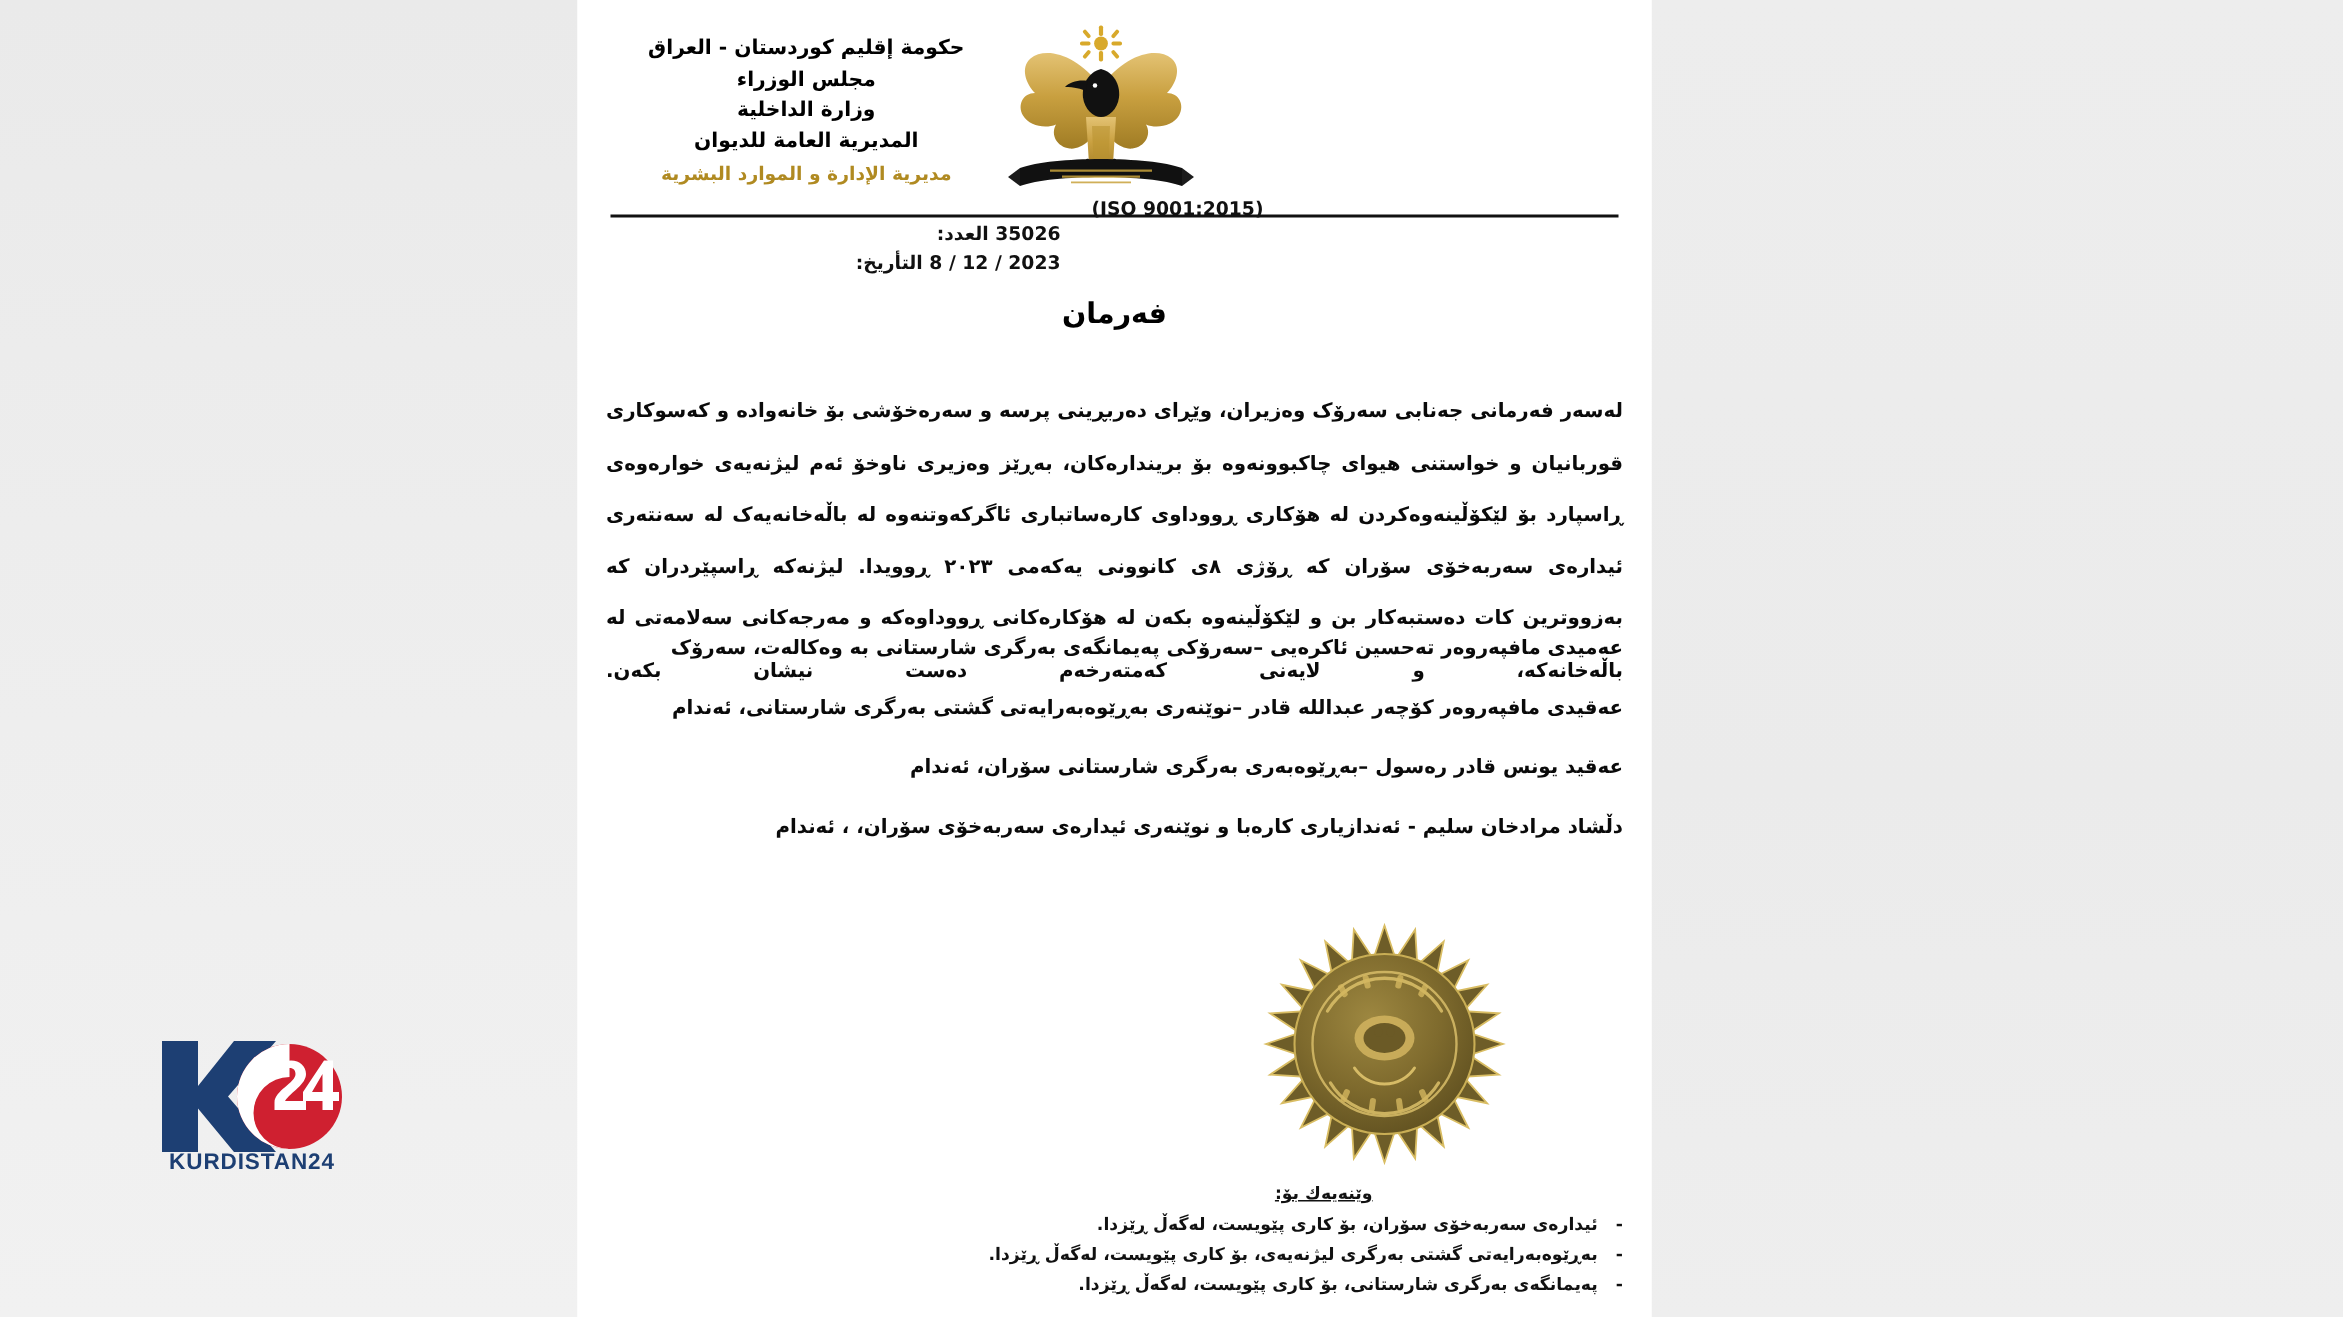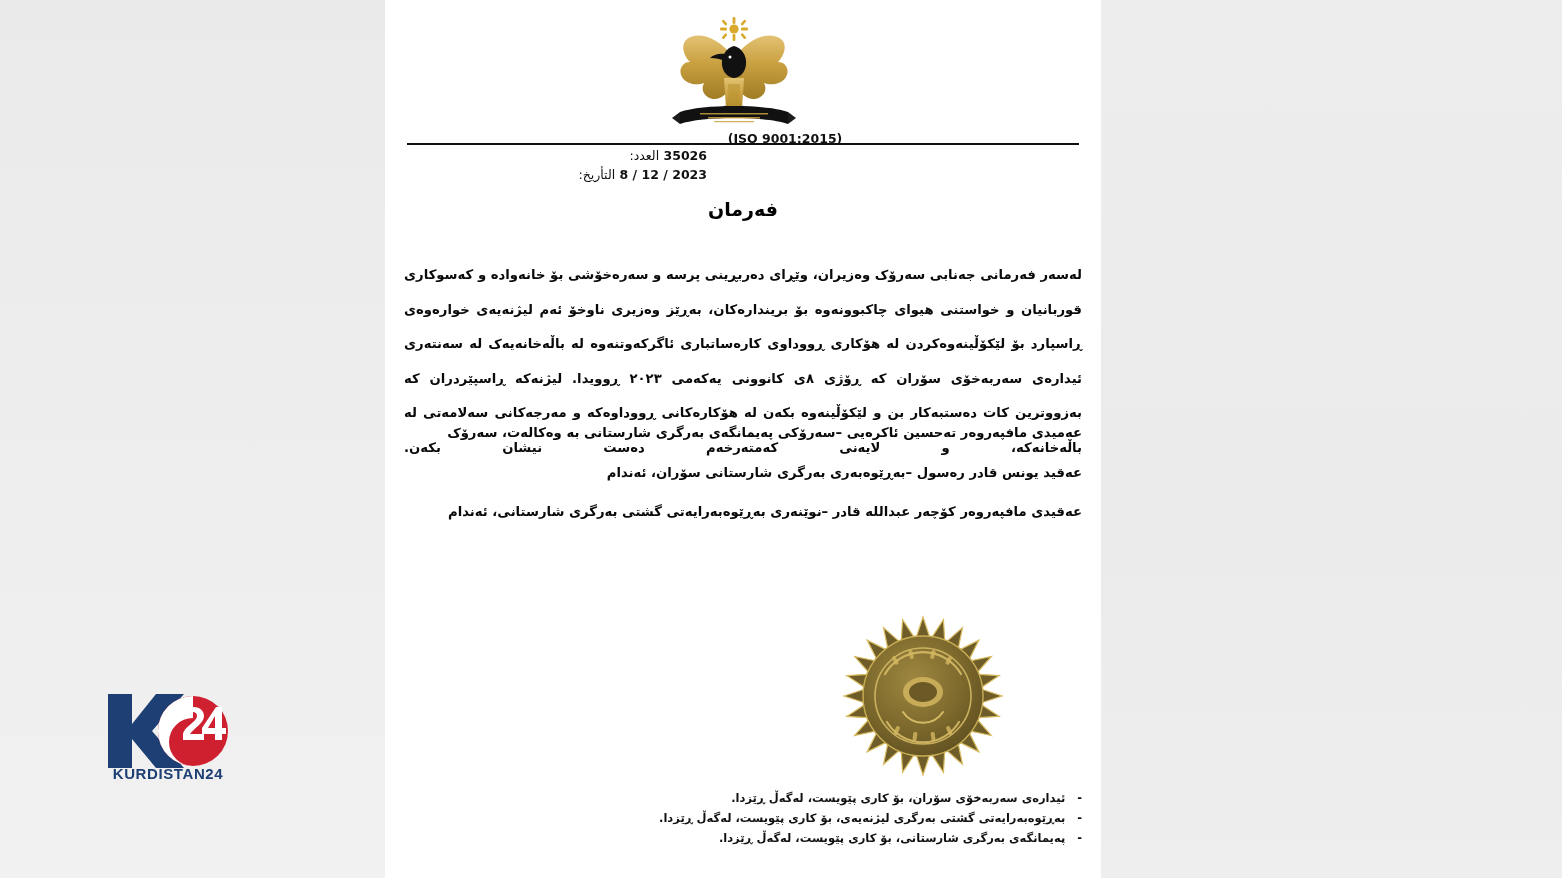--- a/index.html
+++ b/index.html
@@ -110,21 +110,21 @@
   }
   .ref-row {
     font-size: 12.5px;
     font-weight: 700;
     color: #111111;
     line-height: 1.55;
     white-space: nowrap;
     text-align: right;
     padding-right: 20px;
   }
-  .ref-label { font-weight: 400; }
+  .ref-label { font-weight: 700; }
   .ref-val { font-weight: 700; }
   .iso {
     position: absolute;
     left: 300px;
     top: 131px;
     width: 200px;
     text-align: center;
     direction: ltr;
     font-size: 12.5px;
     font-weight: 700;
@@ -266,20 +266,27 @@
 
 <div id="viewer">
 
   <div class="pane-left"></div>
   <div class="pane-right"></div>
 
   <div class="page">
 
     <div class="letterhead">
 
+      <div class="lh-col ar">
+        <div class="lh-line">حكومة إقليم كوردستان - العراق</div>
+        <div class="lh-line">مجلس الوزراء</div>
+        <div class="lh-line">وزارة الداخلية</div>
+        <div class="lh-line">المديرية العامة للديوان</div>
+        <div class="lh-line accent">مديرية الإدارة و الموارد البشرية</div>
+      </div>
 
       <div class="emblem">
         <svg width="140" height="132" viewBox="0 0 140 132" xmlns="http://www.w3.org/2000/svg">
           <defs>
             <linearGradient id="gold" x1="0" y1="0" x2="0" y2="1">
               <stop offset="0%" stop-color="#e3c273"></stop>
               <stop offset="45%" stop-color="#c9a040"></stop>
               <stop offset="100%" stop-color="#a07c24"></stop>
             </linearGradient>
           </defs>
@@ -340,22 +347,23 @@
     <div class="iso">(ISO 9001:2015)</div>
 
     <div class="doc-title">فەرمان</div>
 
     <div class="body-block">
       <p class="body-p">لەسەر فەرمانی جەنابی سەرۆک وەزیران، وێڕای دەربڕینی پرسە و سەرەخۆشی بۆ خانەوادە و کەسوکاری قوربانیان و خواستنی هیوای چاکبوونەوە بۆ بریندارەکان، بەڕێز وەزیری ناوخۆ ئەم لیژنەیەی خوارەوەی ڕاسپارد بۆ لێکۆڵینەوەکردن لە هۆکاری ڕووداوی کارەساتباری ئاگرکەوتنەوە لە باڵەخانەیەک لە سەنتەری ئیدارەی سەربەخۆی سۆران کە ڕۆژی ٨ی کانوونی یەکەمی ٢٠٢٣ ڕوویدا. لیژنەکە ڕاسپێردران کە بەزووترین کات دەستبەکار بن و لێکۆڵینەوە بکەن لە هۆکارەکانی ڕووداوەکە و مەرجەکانی سەلامەتی لە باڵەخانەکە، و لایەنی کەمتەرخەم دەست نیشان بکەن.</p>
     </div>
 
     <div class="members">
       <p class="member-line">عەمیدی مافپەروەر تەحسین ئاکرەیی –سەرۆکی پەیمانگەی بەرگری شارستانی بە وەکالەت، سەرۆک</p>
+      <p class="member-line">عەقیدی مافپەروەر کۆچەر عبدالله قادر –نوێنەری بەڕێوەبەرایەتی گشتی بەرگری شارستانی، ئەندام</p>
       <p class="member-line">عەقید یونس قادر رەسول –بەڕێوەبەری بەرگری شارستانی سۆران، ئەندام</p>
-      <p class="member-line">عەقیدی مافپەروەر کۆچەر عبدالله قادر –نوێنەری بەڕێوەبەرایەتی گشتی بەرگری شارستانی، ئەندام</p>
+      <p class="member-line">دڵشاد مرادخان سلیم - ئەندازیاری کارەبا و نوێنەری ئیدارەی سەربەخۆی سۆران، ، ئەندام</p>
     </div>
 
 
     <div class="seal">
       <svg width="172" height="168" viewBox="0 0 172 168" xmlns="http://www.w3.org/2000/svg">
         <defs>
           <radialGradient id="sealg" cx="42%" cy="36%" r="72%">
             <stop offset="0%" stop-color="#9d8740"></stop>
             <stop offset="55%" stop-color="#7e6a2d"></stop>
             <stop offset="100%" stop-color="#5d4e1f"></stop>
@@ -425,20 +433,21 @@
             <rect x="-28" y="30" width="4" height="9" rx="1.6" transform="rotate(24 -26 34)"></rect>
             <rect x="-10" y="36" width="4" height="9" rx="1.6" transform="rotate(8 -8 40)"></rect>
             <rect x="8" y="36" width="4" height="9" rx="1.6" transform="rotate(-8 10 40)"></rect>
             <rect x="24" y="30" width="4" height="9" rx="1.6" transform="rotate(-24 26 34)"></rect>
           </g>
         </g>
       </svg>
     </div>
 
     <div class="cc-block">
+      <div class="cc-title">وێنەیەك بۆ:</div>
       <ul class="cc-list">
         <li class="cc-item">
           <span class="cc-dash">-</span>
           <span class="cc-text">ئیدارەی سەربەخۆی سۆران، بۆ کاری پێویست، لەگەڵ ڕێزدا.</span>
         </li>
         <li class="cc-item">
           <span class="cc-dash">-</span>
           <span class="cc-text">بەڕێوەبەرایەتی گشتی بەرگری لیژنەیەی، بۆ کاری پێویست، لەگەڵ ڕێزدا.</span>
         </li>
         <li class="cc-item">

